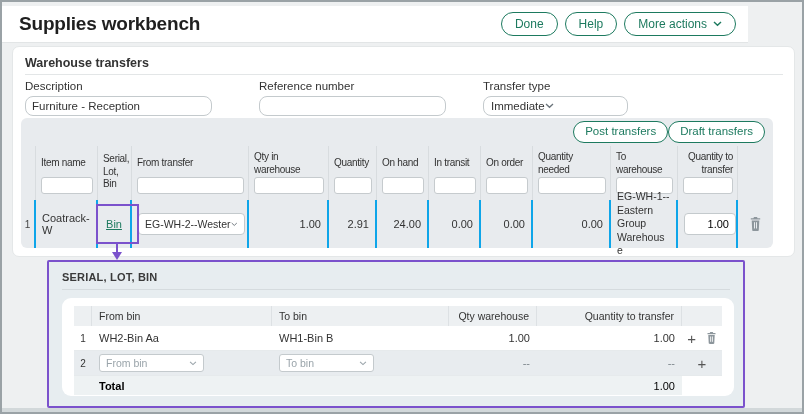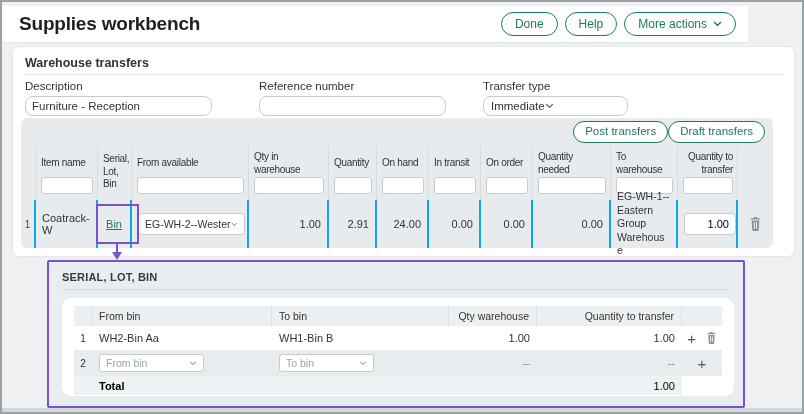--- a/index.html
+++ b/index.html
@@ -127,21 +127,21 @@
       <div class="grid-table">
         <div class="hcell"></div>
         <div class="hcell">
           <div class="hlabel">Item name</div>
           <input class="filter-input" style="">
         </div>
         <div class="hcell">
           <div class="hlabel">Serial, Lot, Bin</div>
         </div>
         <div class="hcell">
-          <div class="hlabel">From available</div>
+          <div class="hlabel">From transfer</div>
           <input class="filter-input" style="">
         </div>
         <div class="hcell">
           <div class="hlabel">Qty in warehouse</div>
           <input class="filter-input" style="">
         </div>
         <div class="hcell">
           <div class="hlabel">Quantity</div>
           <input class="filter-input" style="">
         </div>

